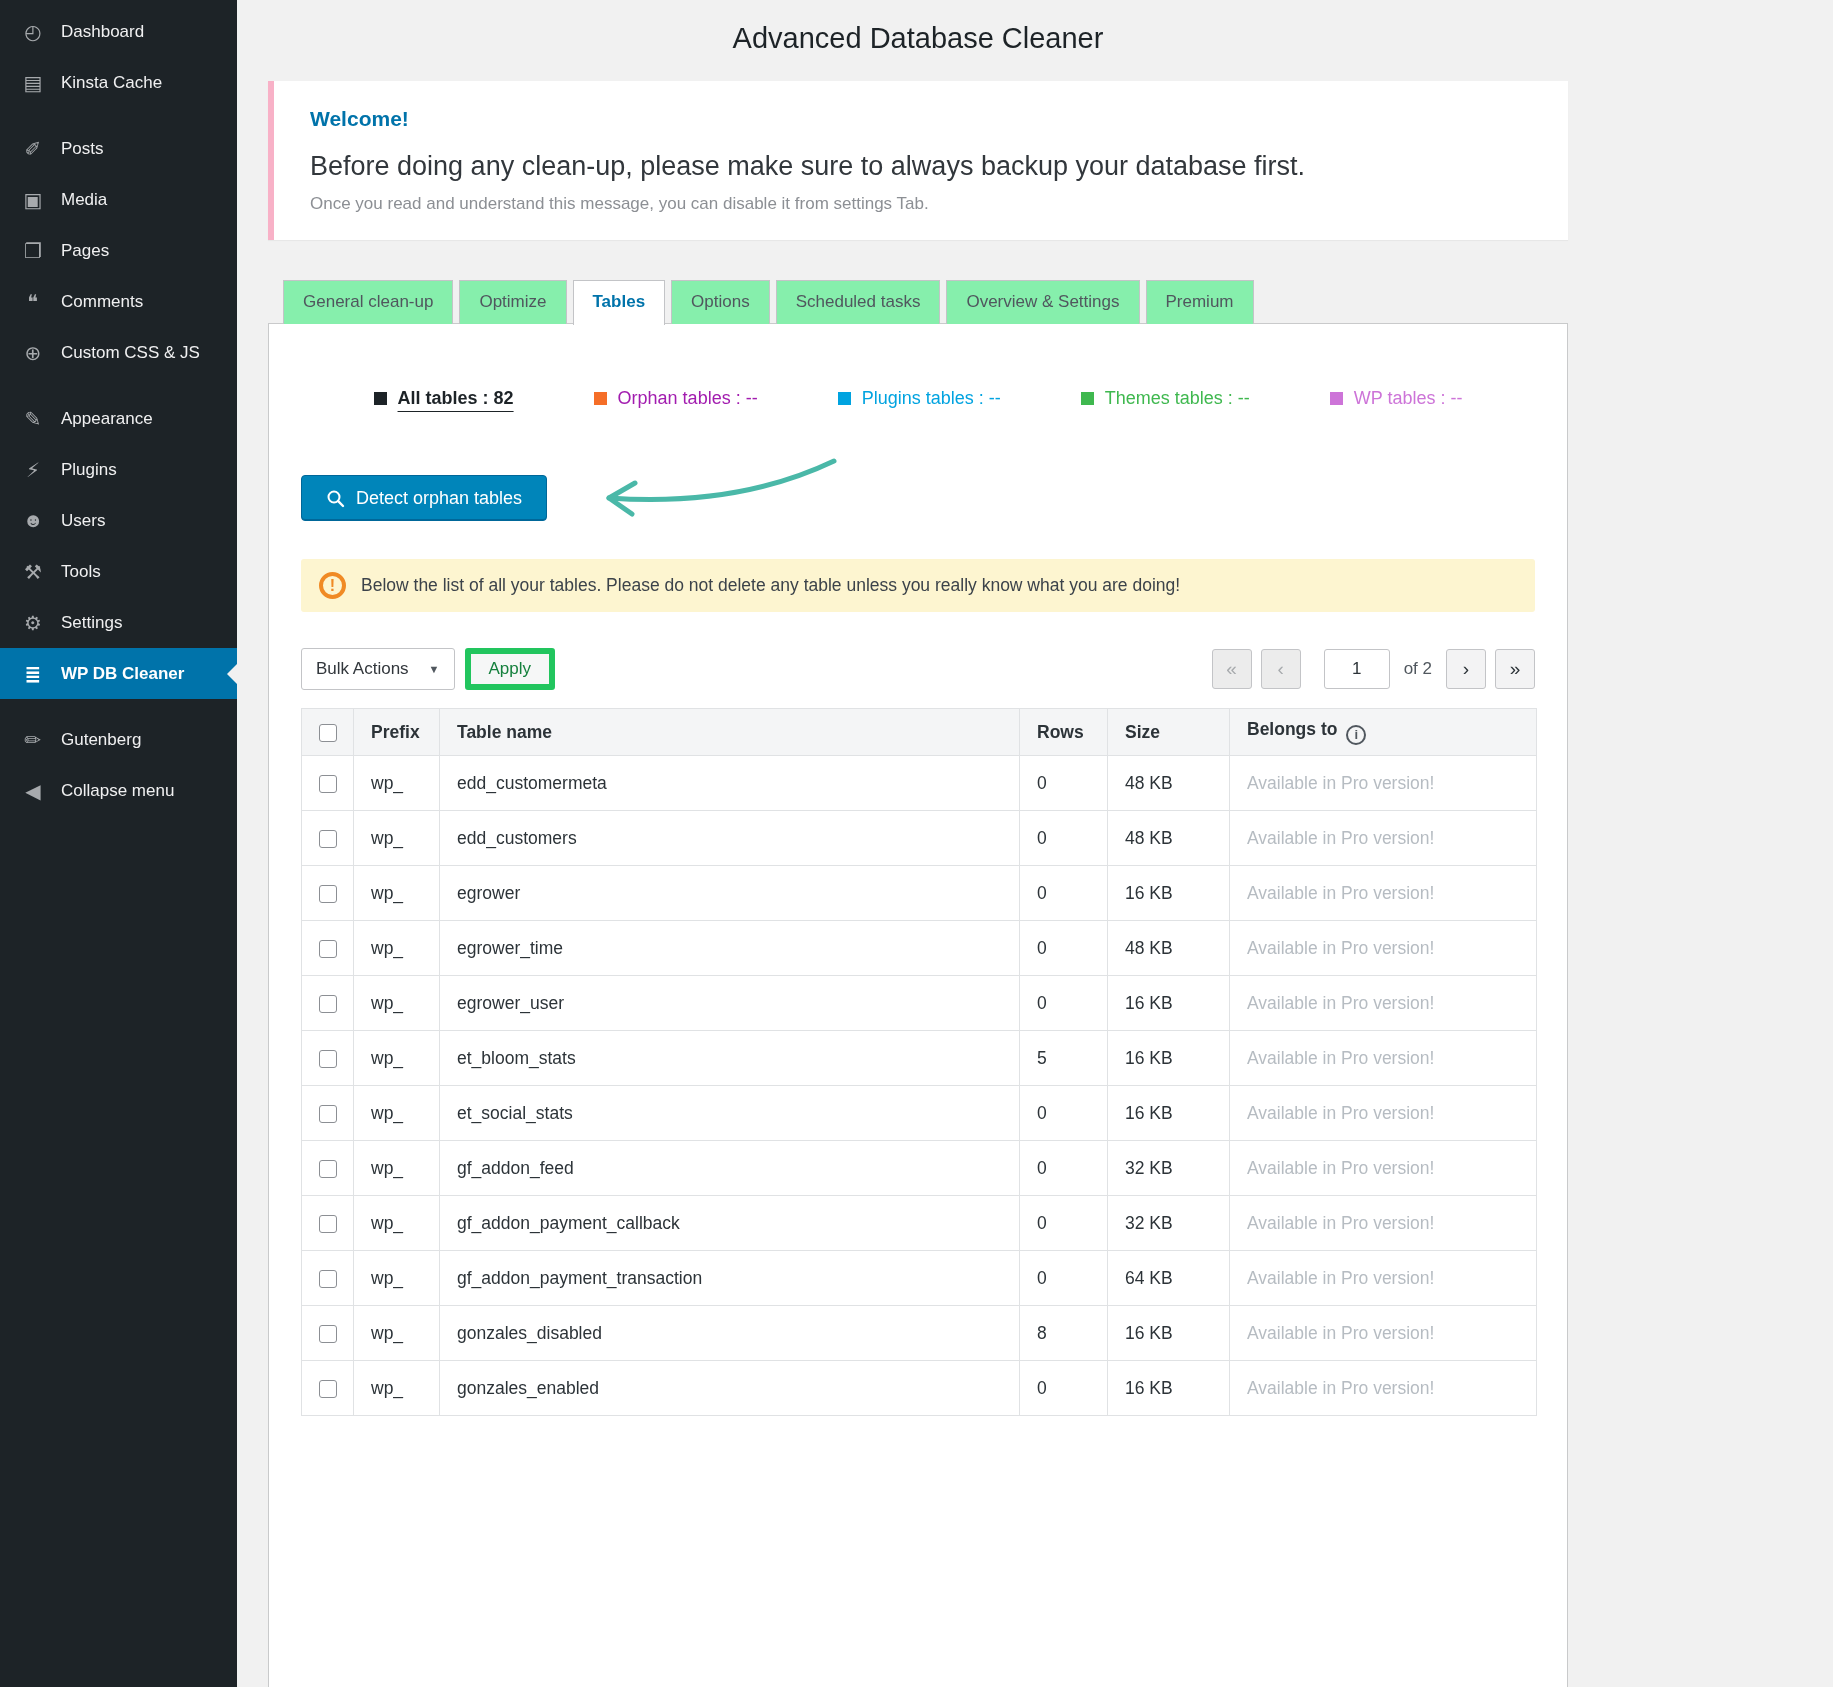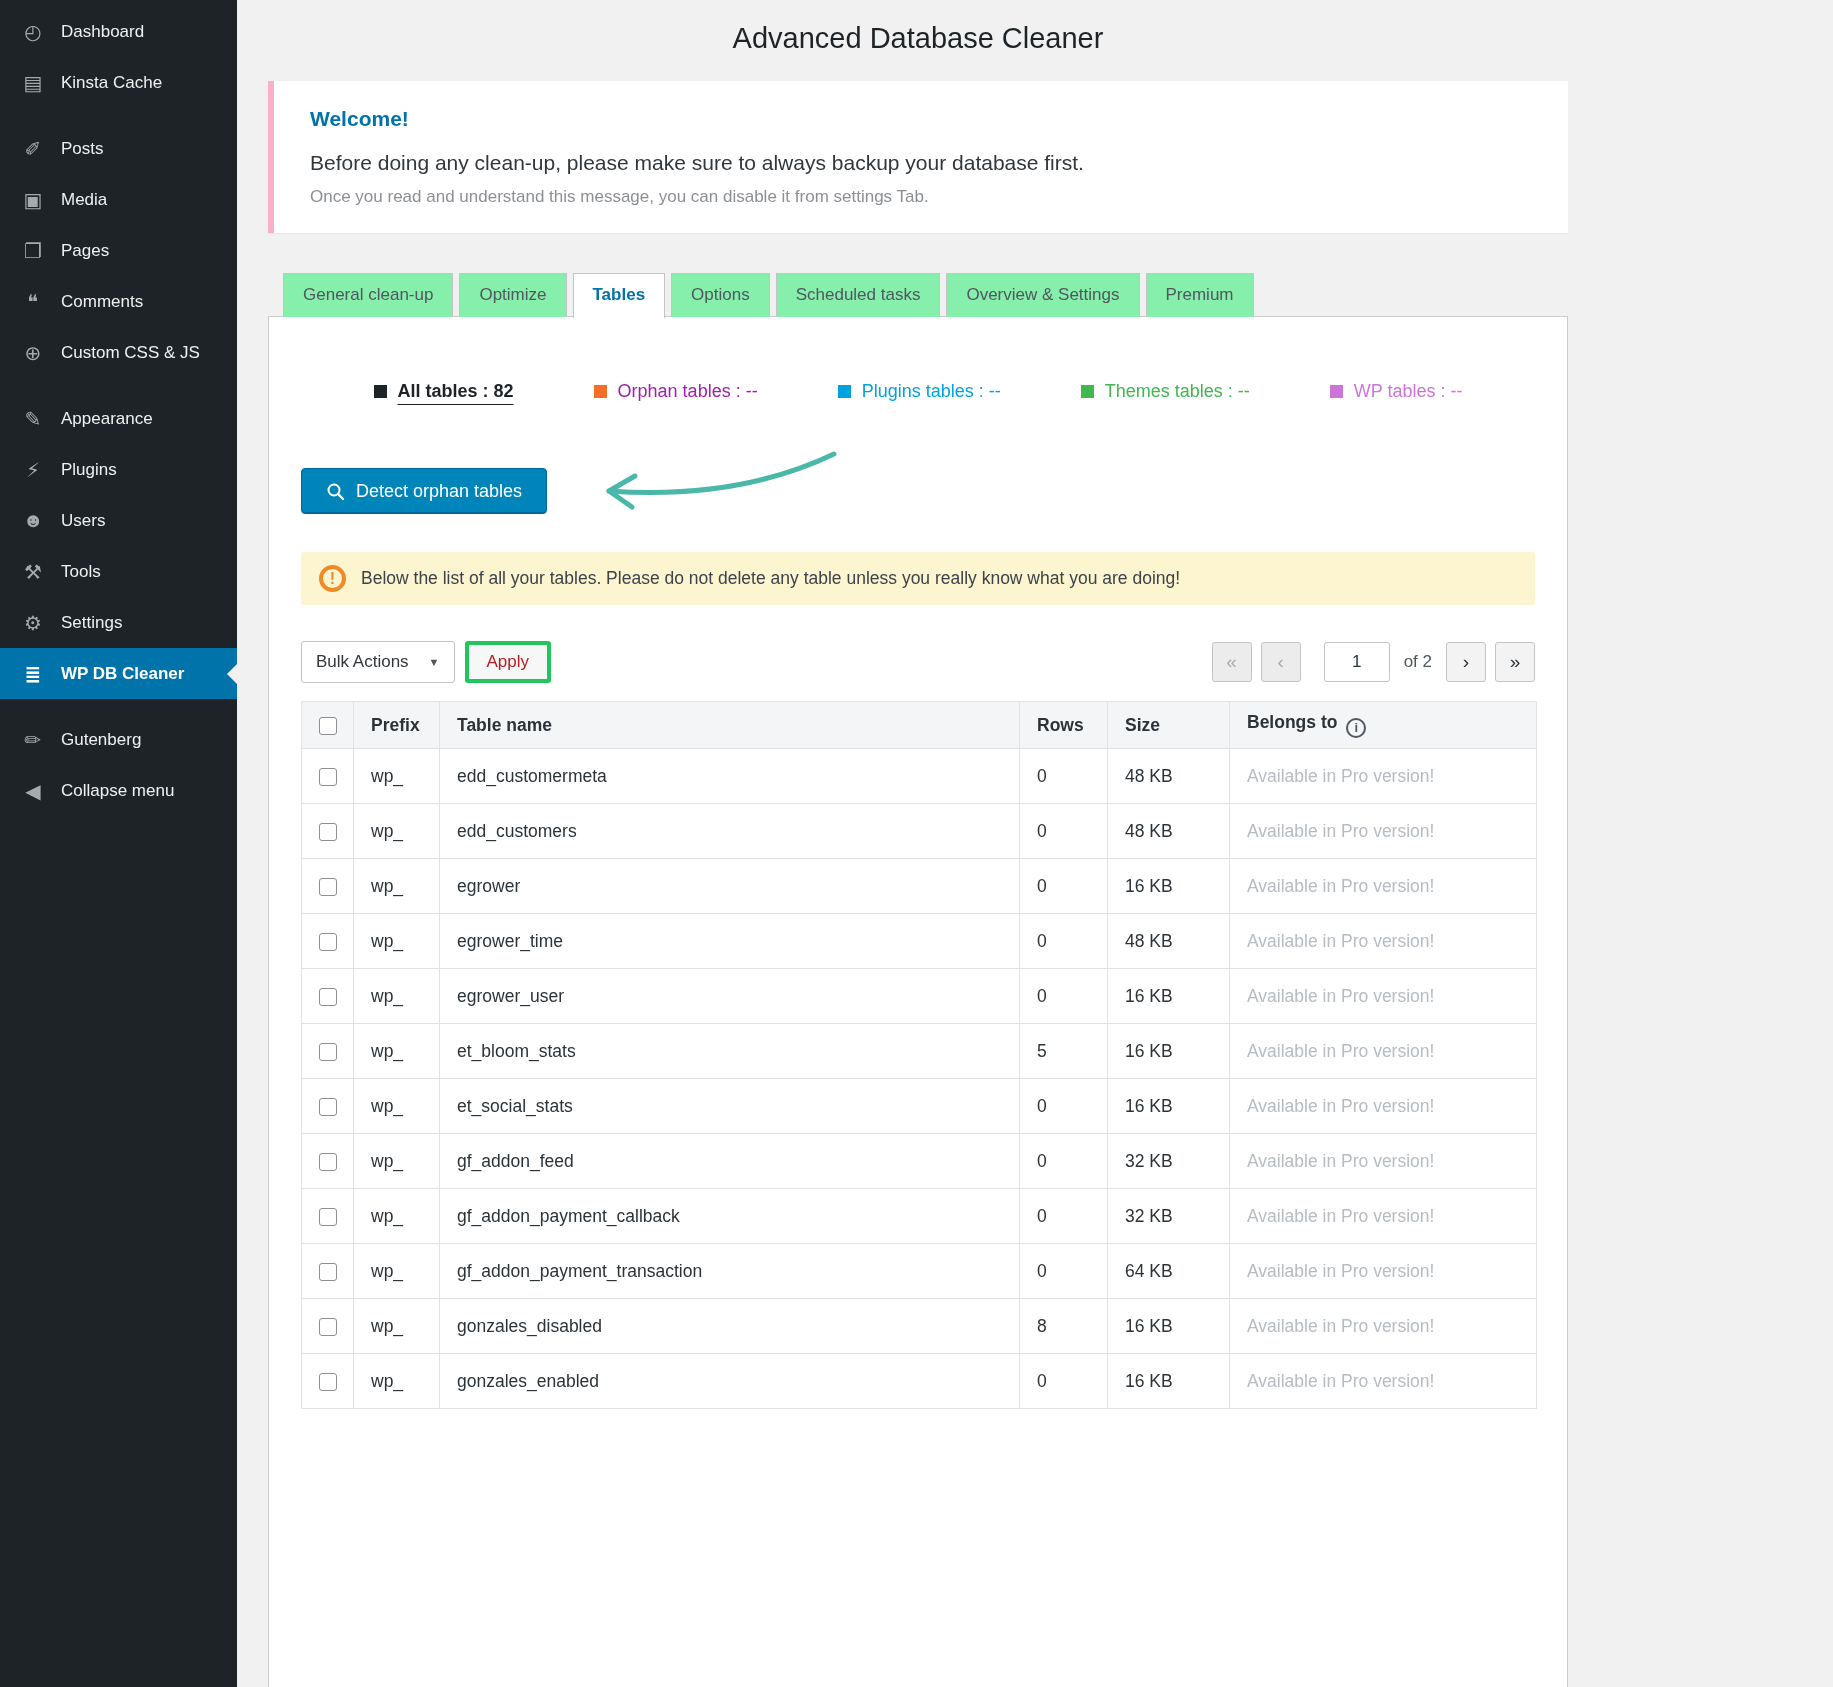--- a/index.html
+++ b/index.html
@@ -57,21 +57,21 @@
 
   
   .welcome {
     background: #fff;
     border-left: 6px solid #f8b1c7;
     box-shadow: 0 1px 1px rgba(0,0,0,.04);
     padding: 26px 32px 26px 36px;
     margin-bottom: 40px;
   }
   .welcome h2 { color: #0073aa; font-size: 21px; font-weight: 700; margin-bottom: 20px; }
-  .welcome .msg { font-size: 21px; color: #32373c; font-weight: 500; margin-bottom: 12px; }
+  .welcome .msg { font-size: 27px; color: #32373c; font-weight: 500; margin-bottom: 12px; }
   .welcome .note { font-size: 17px; color: #8c8f94; }
 
   
   .tabs { display: flex; gap: 6px; padding-left: 15px; position: relative; z-index: 2; }
   .tab {
     background: #86efac; border: 1px solid #c3c4c7; border-bottom: none;
     padding: 11px 19px 12px; font-size: 17px; color: #50575e;
     cursor: pointer; white-space: nowrap;
   }
   .tab.active {
@@ -141,22 +141,22 @@
   }
   .toolbar-left { display: flex; gap: 10px; align-items: center; }
   .bulk-select {
     height: 42px; background: #fff; border: 1px solid #c3c4c7; border-radius: 3px;
     display: flex; align-items: center; gap: 20px; padding: 0 14px;
     font-size: 17px; color: #32373c; cursor: pointer;
   }
   .bulk-select .caret { font-size: 11px; color: #50575e; }
   .apply-btn {
     height: 42px; padding: 0 18px;
-    background: #f6f7f7; border: 4px solid #22c55e; border-radius: 3px;
-    font-size: 17px; font-family: inherit; color: #b91c1c; cursor: pointer;
+    background: #f6f7f7; border: 6px solid #22c55e; border-radius: 3px;
+    font-size: 17px; font-family: inherit; color: #15803d; cursor: pointer;
   }
   .pagination { display: flex; align-items: center; gap: 9px; }
   .pg-btn {
     width: 40px; height: 40px;
     background: #f3f3f4; border: 1px solid #c3c4c7; border-radius: 3px;
     display: flex; align-items: center; justify-content: center;
     font-size: 19px; color: #2c3338; cursor: pointer;
   }
   .pg-btn.disabled { color: #a7aaad; background: #ececec; cursor: default; }
   .pg-input {

